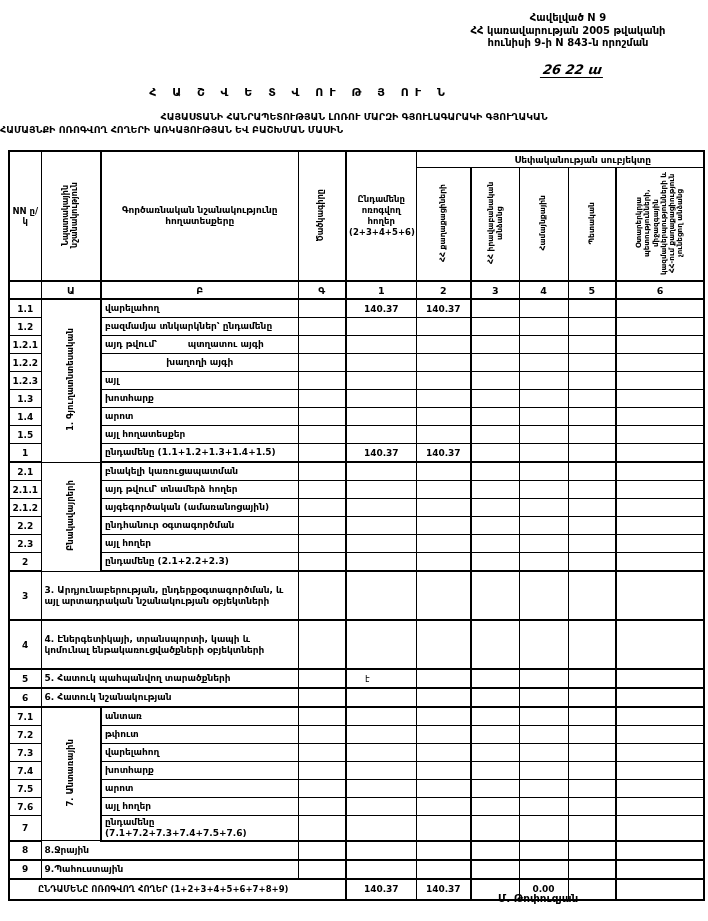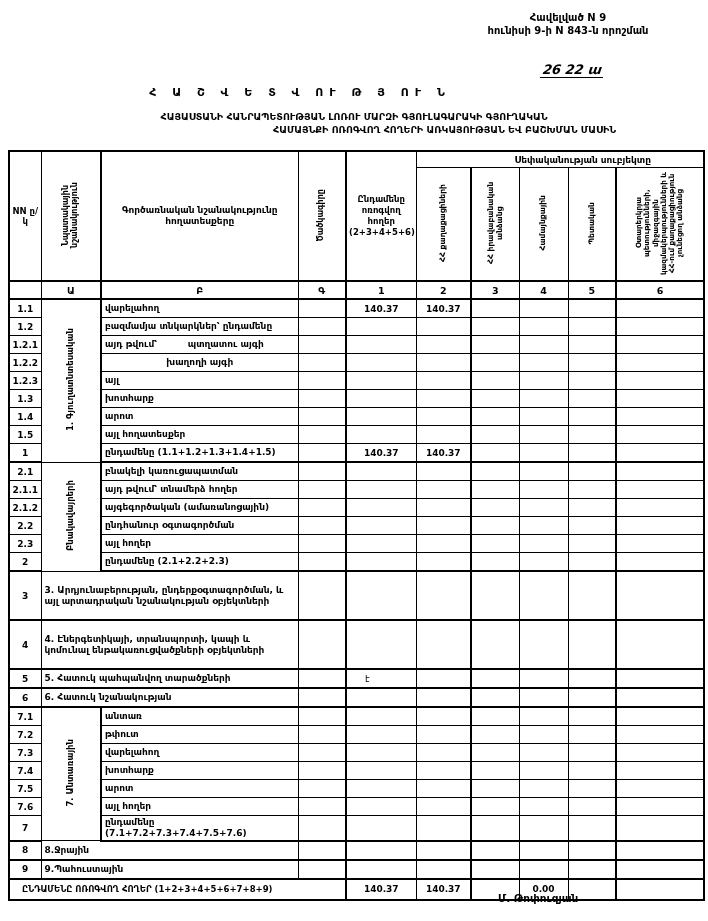--- a/index.html
+++ b/index.html
@@ -9,21 +9,21 @@
   }
   
   .appendix{position:absolute;top:12px;left:430px;width:276px;text-align:center;
     font-size:10px;line-height:12.5px;}
   .handwritten{position:absolute;top:62px;left:541px;font-size:13px;font-style:italic;
     border-bottom:1.5px solid #000;padding:0 2px;transform:skewX(-8deg);}
   
   .title{position:absolute;top:86px;left:0;width:600px;text-align:center;
     font-size:11px;letter-spacing:6px;}
   .sub1{position:absolute;top:111px;left:0;width:708px;text-align:center;font-size:9.5px;}
-  .sub2{position:absolute;top:124px;left:0;width:616px;text-align:right;font-size:9.5px;}
+  .sub2{position:absolute;top:124px;left:0;width:616px;text-align:left;font-size:9.5px;}
   
   table{position:absolute;left:8px;top:150px;width:695px;border-collapse:collapse;
     table-layout:fixed;border:2px solid #000;}
   th,td{border:1px solid #000;padding:0 2px;font-weight:bold;overflow:hidden;
     font-size:9px;vertical-align:middle;}
   thead th{text-align:center;}
   .h-group{height:15px;font-size:9px;padding-left:48px;}
   .h-own th{height:112px;}
   .h-letters th{height:16px;border-top:2px solid #000;border-bottom:2px solid #000;font-size:9.5px;}
   .hdr-nn{font-size:8.5px;}
@@ -41,33 +41,34 @@
   td.lbl{text-align:left;font-size:9px;padding:1px 3px;line-height:1.2;}
   td.lbl.ctr{text-align:center;}
   
   td.lbl .inner-split{display:flex;width:100%;}
   td.lbl .inner-split .mid{flex:1;text-align:center;}
   td.val{text-align:center;font-size:9px;}
   td.val.mark{text-align:left;padding-left:18px;font-weight:normal;font-size:9px;}
   td.code{}
   .bl2{border-left:2px solid #000;}
   tr.thick td{border-bottom-width:2px;}
-  td.total-lbl{font-size:8.5px;padding-left:12px;text-align:left;}
+  td.total-lbl{font-size:8.5px;padding-left:28px;text-align:left;}
   tr.grand td{height:19px;border-top-width:2px;border-bottom-width:2px;}
   
   .footer{position:absolute;left:8px;top:856px;font-size:10.5px;line-height:14.5px;}
   .signer{position:absolute;left:498px;top:892px;font-size:10.5px;}
 </style>
 </head>
 <body>
 
 <div class="sheet">
 
   <div class="appendix">
     <div>Հավելված N 9</div>
+    <div>ՀՀ կառավարության 2005 թվականի</div>
     <div>հունիսի 9-ի N 843-ն որոշման</div>
   </div>
 
   <div class="handwritten">26 22 ա</div>
 
   <div class="title">Հ Ա Շ Վ Ե Տ Վ ՈՒ Թ Յ ՈՒ Ն</div>
   <div class="sub1">ՀԱՅԱՍՏԱՆԻ ՀԱՆՐԱՊԵՏՈՒԹՅԱՆ ԼՈՌՈՒ ՄԱՐԶԻ ԳՅՈՒԼԱԳԱՐԱԿԻ ԳՅՈՒՂԱԿԱՆ</div>
   <div class="sub2">ՀԱՄԱՅՆՔԻ ՈՌՈԳՎՈՂ ՀՈՂԵՐԻ ԱՌԿԱՅՈՒԹՅԱՆ ԵՎ ԲԱՇԽՄԱՆ ՄԱՍԻՆ</div>
 
   <table>

